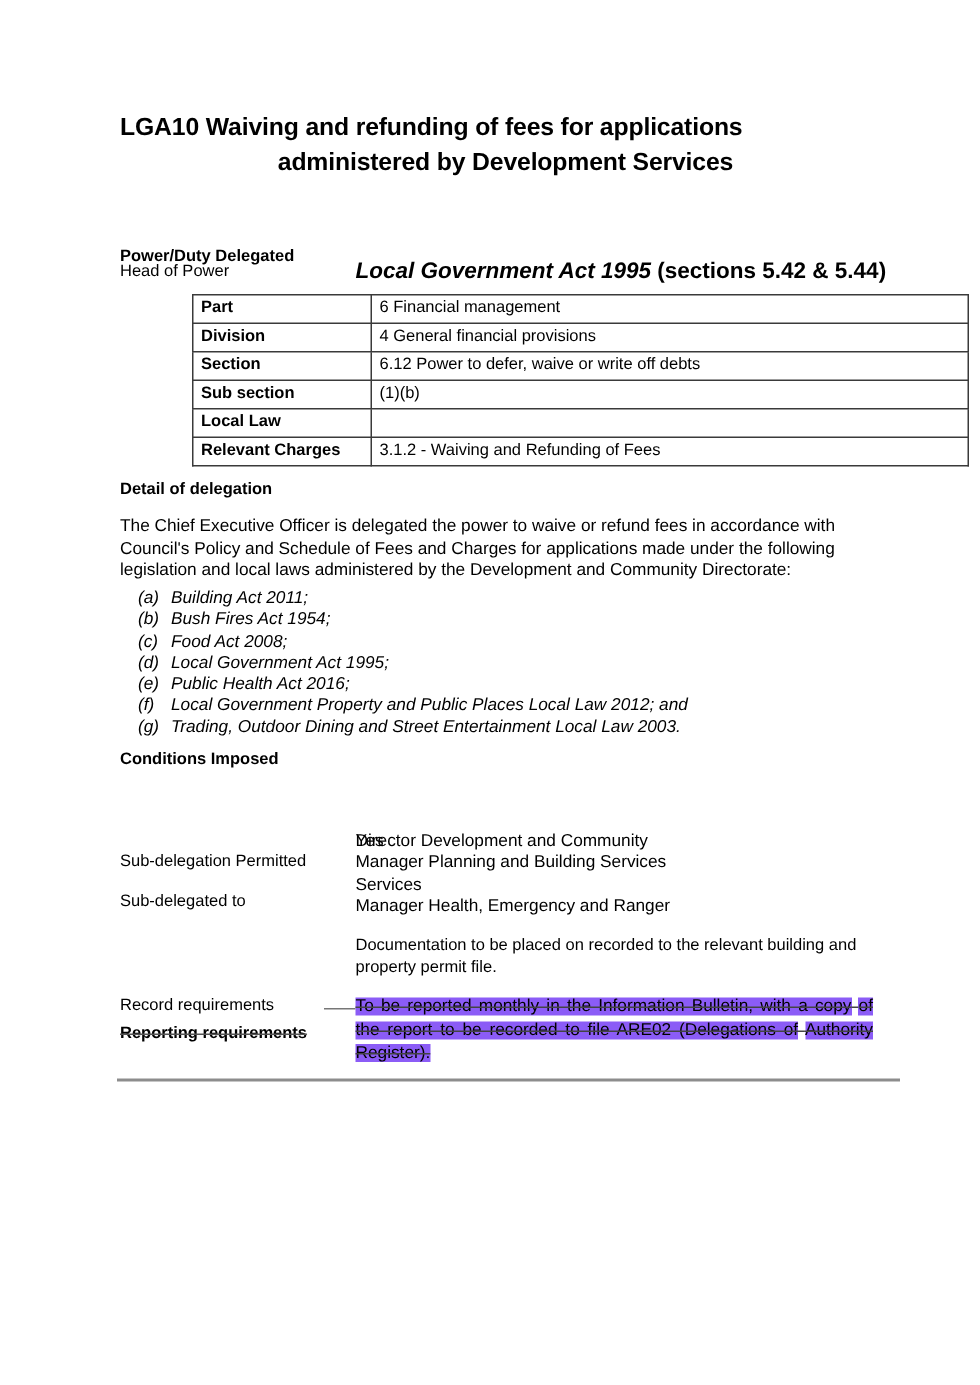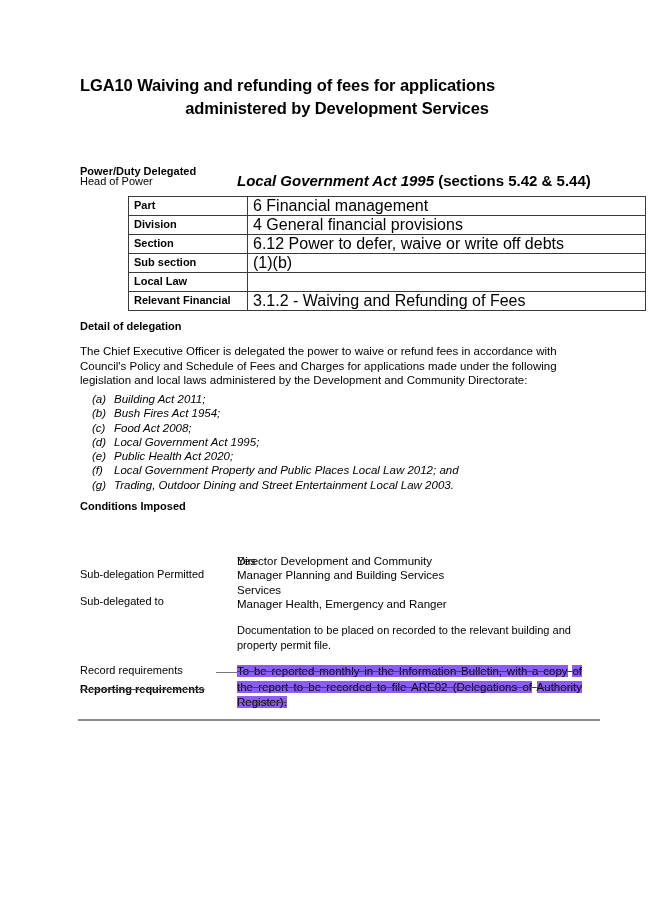--- a/index.html
+++ b/index.html
@@ -91,21 +91,21 @@
     top: 196px;
     width: 518px;
     border-collapse: collapse;
     table-layout: fixed;
     margin-left: 48px;
   }
   .pd-table td {
     border: 1px solid #3a3a3a;
     height: 17px;
     padding: 0px 5px 1px 5px;
-    font-size: 16px;
+    font-size: 11px;
     line-height: 15px;
     vertical-align: middle;
   }
   .pd-table td.k {
     width: 108px;
     font-weight: bold;
     font-size: 11px;
   }
   .pd-table td.v {
     font-weight: normal;
@@ -240,36 +240,36 @@
       </tr>
       <tr>
         <td class="k">Sub section</td>
         <td class="v">(1)(b)</td>
       </tr>
       <tr>
         <td class="k">Local Law</td>
         <td class="v"></td>
       </tr>
       <tr>
-        <td class="k">Relevant Financial</td>
+        <td class="k">Relevant Charges</td>
         <td class="v">3.1.2 - Waiving and Refunding of Fees</td>
       </tr>
     </tbody>
   </table>
 
   <div class="section-head" style="top:319px;">Detail of delegation</div>
 
   <div class="detail-para">The Chief Executive Officer is delegated the power to waive or refund fees in accordance with Council's Policy and Schedule of Fees and Charges for applications made under the following legislation and local laws administered by the Development and Community Directorate:</div>
 
   <div class="act-list">
     <span class="li"><span class="mk">(a)</span><span>Building Act 2011;</span></span>
     <span class="li"><span class="mk">(b)</span><span>Bush Fires Act 1954;</span></span>
     <span class="li"><span class="mk">(c)</span><span>Food Act 2008;</span></span>
     <span class="li"><span class="mk">(d)</span><span>Local Government Act 1995;</span></span>
-    <span class="li"><span class="mk">(e)</span><span>Public Health Act 2020;</span></span>
+    <span class="li"><span class="mk">(e)</span><span>Public Health Act 2016;</span></span>
     <span class="li"><span class="mk">(f)</span><span>Local Government Property and Public Places Local Law 2012; and</span></span>
     <span class="li"><span class="mk">(g)</span><span>Trading, Outdoor Dining and Street Entertainment Local Law 2003.</span></span>
   </div>
 
   <div class="section-head" style="top:499px;">Conditions Imposed</div>
 
   <div class="row" style="top:527px;">
     <span class="lbl">Sub-delegation Permitted</span>
     <span class="val">Yes</span>
   </div>

